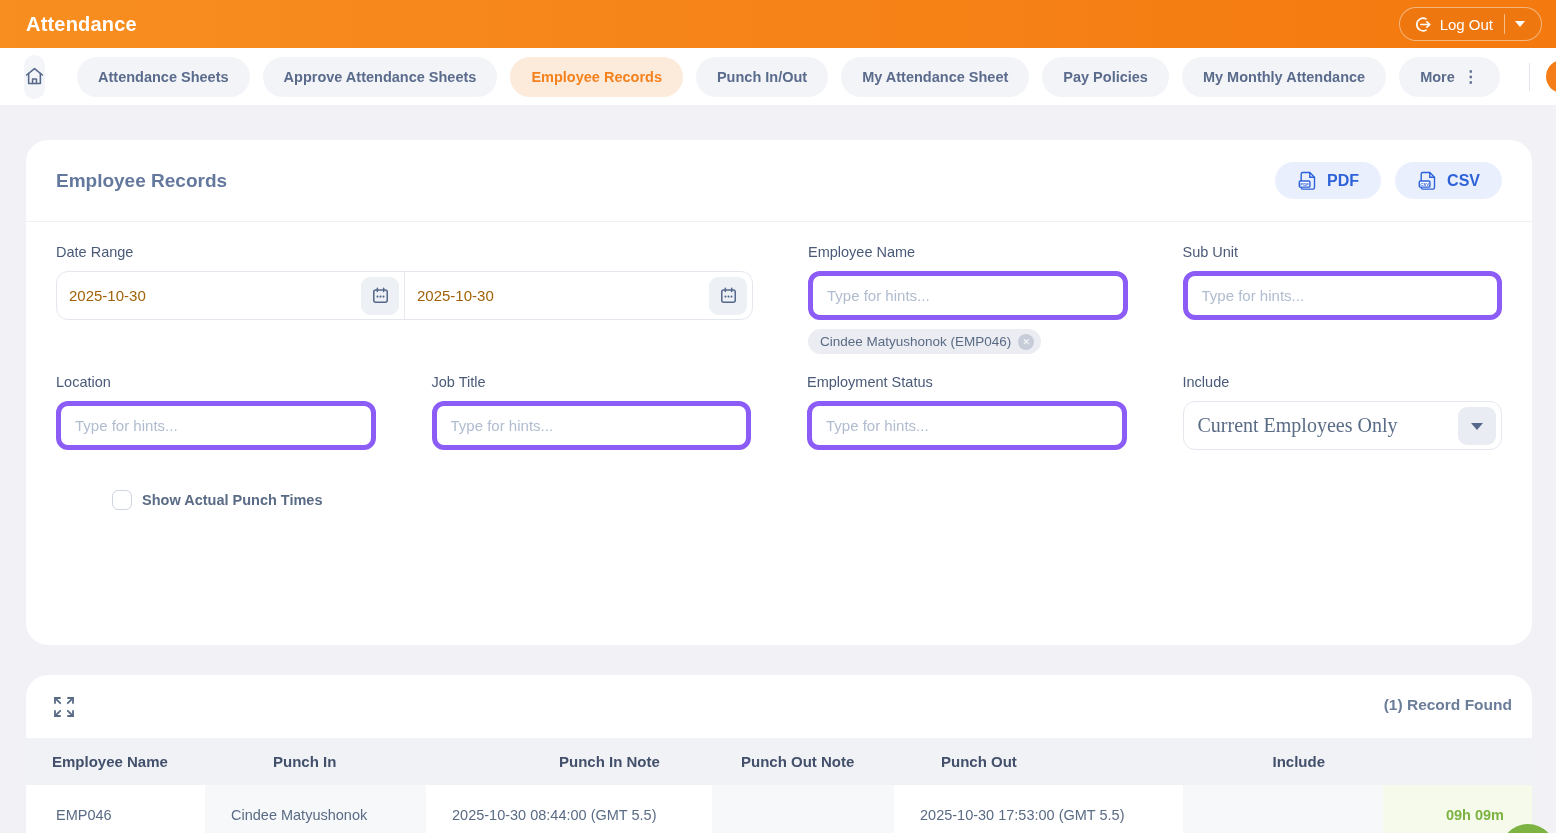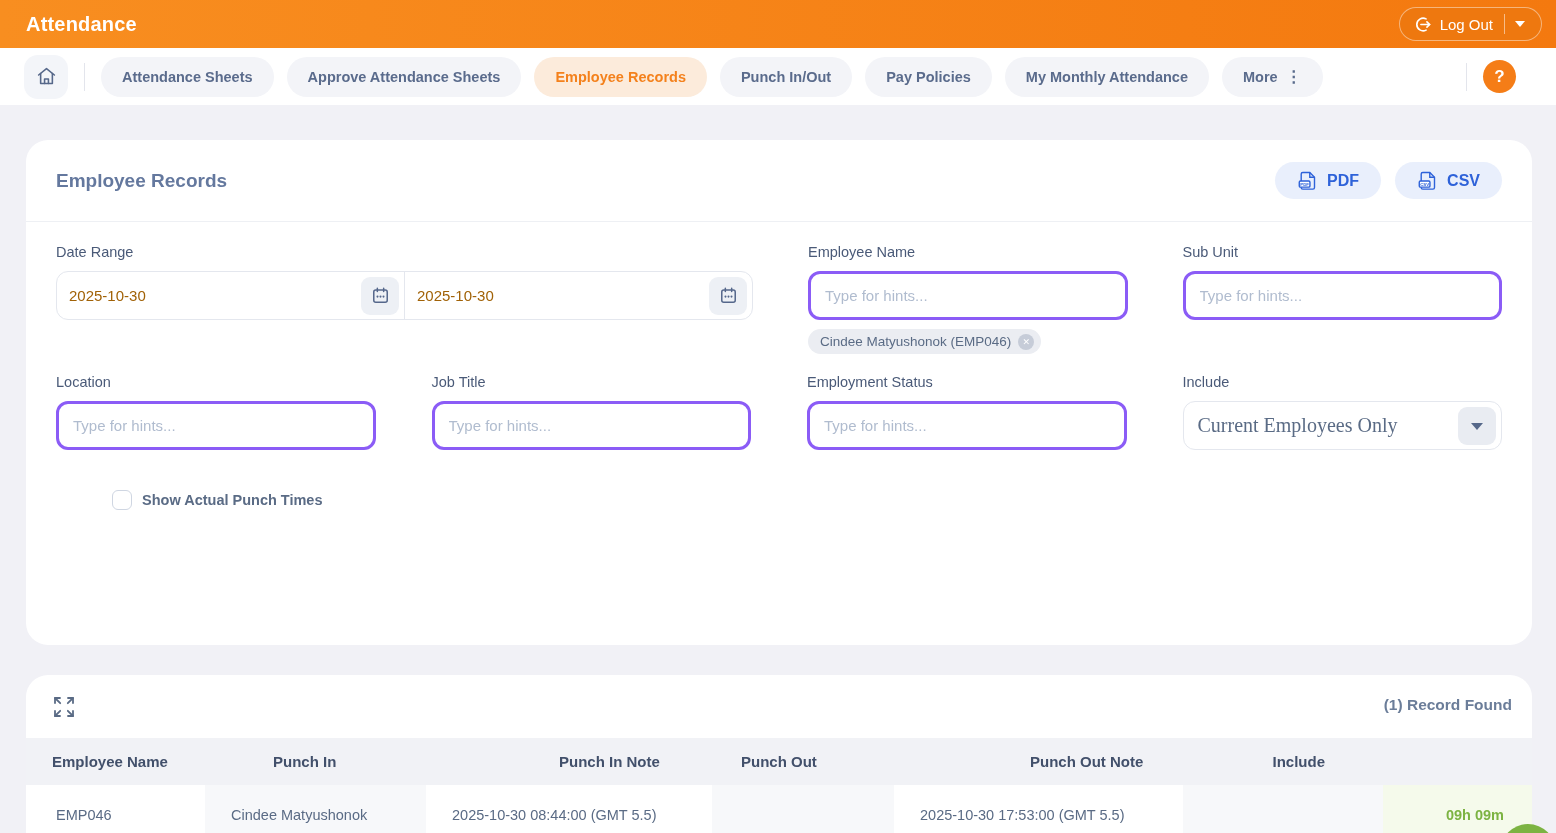--- a/index.html
+++ b/index.html
@@ -52,21 +52,21 @@
 
   .date-join { width:697px; display:flex; border:1px solid #e4e7ee; border-radius:12px;
                height:49px; background:#fff; }
   .date-half { flex:1; display:flex; align-items:center; padding:0 5px 0 12px; }
   .date-half.first { border-right:1px solid #e4e7ee; }
   .date-input { border:none; outline:none; flex:1; font-size:15px; color:#a16207;
                 font-family:"Liberation Sans", sans-serif; background:transparent; min-width:0; }
   .cal-btn { width:38px; height:38px; border-radius:9px; background:#edf0f5; flex:none;
              display:flex; align-items:center; justify-content:center; cursor:pointer; }
 
-  .text-input { width:100%; height:49px; border:3px solid #8b5cf6; border-radius:12px;
+  .text-input { width:100%; height:49px; border:5px solid #8b5cf6; border-radius:12px;
                 padding:0 14px; font-size:15px; color:#5a6b85; background:#fff; outline:none;
                 font-family:"Liberation Sans", sans-serif; }
   .text-input::placeholder, .date-input::placeholder { color:#b0bccf; }
 
   .chip { display:inline-flex; align-items:center; height:25px; border-radius:13px;
           background:#ebedf2; margin-top:9px; padding:0 7px 0 12px;
           font-size:13.5px; color:#5a6b85; }
   .chip-x { width:16px; height:16px; border-radius:50%; background:#c6ccd8; color:#fff;
             font-size:9px; display:flex; align-items:center; justify-content:center;
             margin-left:7px; cursor:pointer; }
@@ -130,20 +130,21 @@
           <path d="M5.3 8.6V20h13.4V8.6"></path>
           <path d="M9.8 20v-5.2h4.4V20"></path>
         </svg>
     </span>
   </div>
   <div class="nav-div"></div>
   <div class="nav-pill">Attendance Sheets</div>
   <div class="nav-pill">Approve Attendance Sheets</div>
   <div class="nav-pill active">Employee Records</div>
   <div class="nav-pill">Punch In/Out</div>
+  <div class="nav-pill">My Attendance Sheet</div>
   <div class="nav-pill">Pay Policies</div>
   <div class="nav-pill">My Monthly Attendance</div>
   <div class="nav-pill">
     <span>More</span>
     <span class="more-dots">⋮</span>
   </div>
   <div class="nav-right">
     <div class="nav-div"></div>
     <div class="help-btn">?</div>
 
@@ -272,22 +273,22 @@
         </svg>
       </span>
     </div>
     <div class="record-count">(1) Record Found</div>
   </div>
 
   <div class="t-header">
     <div class="cell c2">Employee Name</div>
     <div class="cell c3">Punch In</div>
     <div class="cell c4">Punch In Note</div>
+    <div class="cell c6">Punch Out Note</div>
     <div class="cell c5">Punch Out</div>
-    <div class="cell c6">Punch Out Note</div>
     <div class="cell c7">Include</div>
   </div>
 
   <div class="t-row">
     <div class="cell c1">EMP046</div>
     <div class="cell c2 shade">Cindee Matyushonok</div>
     <div class="cell c3">2025-10-30 08:44:00 (GMT 5.5)</div>
     <div class="cell c4 shade"></div>
     <div class="cell c5">2025-10-30 17:53:00 (GMT 5.5)</div>
     <div class="cell c6 shade"></div>

